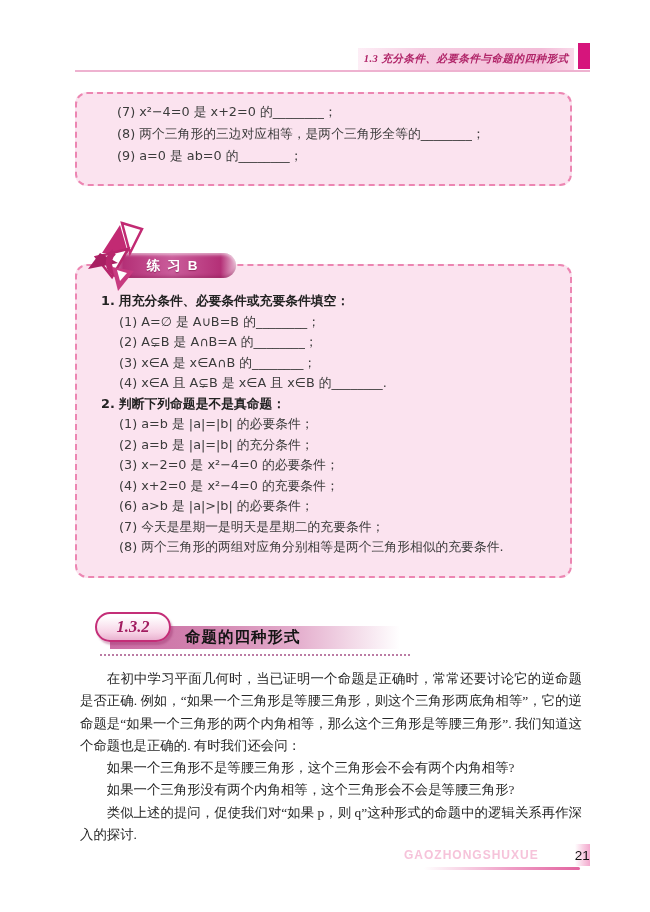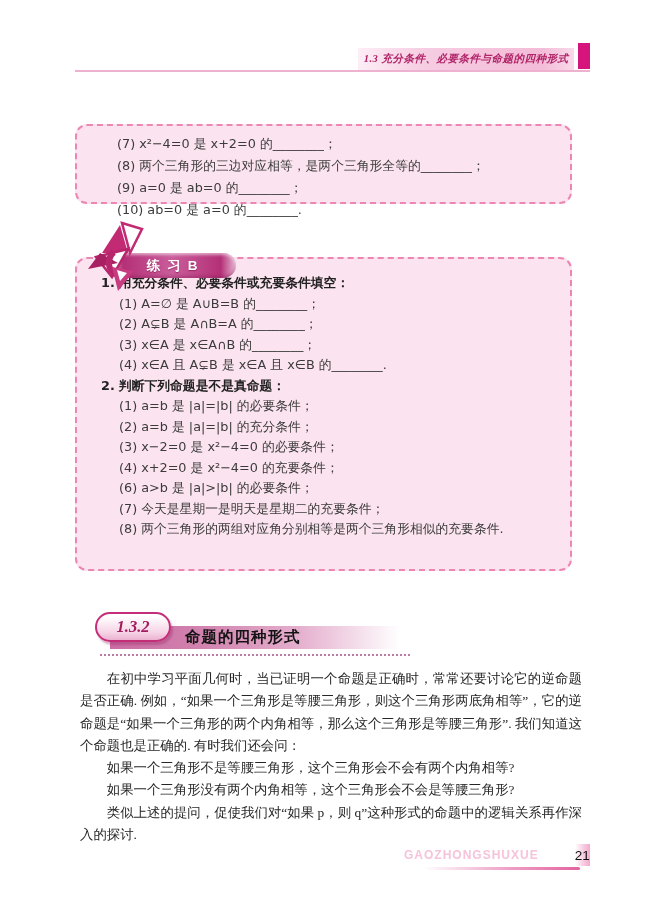--- a/index.html
+++ b/index.html
@@ -33,23 +33,23 @@
 
   
   .ex-box {
     position: absolute; left: 75px; width: 497px;
     background: #fbe3ef;
     border: 2px dashed #ec86b2;
     border-radius: 12px;
     font-family: "DejaVu Sans", "Liberation Sans", sans-serif;
     font-size: 12.8px; color: #3b3b3b;
   }
-  .box1 { top: 92px; height: 80px; padding: 7px 10px 0 40px; margin-top: 32px; }
+  .box1 { top: 92px; height: 94px; padding: 7px 10px 0 40px; }
   .box1 .ex-line { line-height: 22px; white-space: nowrap; }
-  .box2 { top: 257px; height: 314px; padding: 14px 10px 0 24px; }
+  .box2 { top: 264px; height: 314px; padding: 25px 10px 0 24px; }
   .box2 .q-head { line-height: 20.5px; white-space: nowrap; }
   .box2 .q-num { font-weight: bold; color: #222; }
   .box2 .q-title { font-weight: bold; color: #222; }
   .box2 .ex-line { line-height: 20.5px; margin-left: 18px; white-space: nowrap; }
 
   
   .badge-icon { position: absolute; left: 84px; top: 221px; z-index: 3; }
   .badge-capsule {
     position: absolute; left: 108px; top: 253px; width: 128px; height: 25px;
     z-index: 2; border-radius: 13px;
@@ -134,21 +134,20 @@
   <div class="running-head-bar">
     <span>1.3  充分条件、必要条件与命题的四种形式</span>
   </div>
   <div class="running-head-block"></div>
   <div class="running-head-rule"></div>
 
   <div class="ex-box box1">
     <div class="ex-line">(7) x²−4=0 是 x+2=0 的________；</div>
     <div class="ex-line">(8) 两个三角形的三边对应相等，是两个三角形全等的________；</div>
     <div class="ex-line">(9) a=0 是 ab=0 的________；</div>
-    <div class="ex-line">(10) ab=0 是 a=0 的________.</div>
   </div>
 
   <svg class="badge-icon" width="80" height="76" viewBox="0 0 80 76">
     <polygon points="38,2 58,8 46,32" fill="#ffffff" stroke="#c22a73" stroke-width="2.5"></polygon>
     <polygon points="36,4 18,32 44,32" fill="#c22a73"></polygon>
     <polygon points="12,36 44,28 28,56" fill="#ffffff" stroke="#b7266c" stroke-width="2.5"></polygon>
     <polygon points="16,32 34,42 4,48" fill="#a81f62"></polygon>
     <path d="M46,52 a13,13 0 1,1 -16,-21" fill="none" stroke="#b7266c" stroke-width="6"></path>
     <polygon points="28,46 50,50 34,70" fill="#c73b80"></polygon>
     <polygon points="33,49 43,52 36,60" fill="#ffffff"></polygon>

